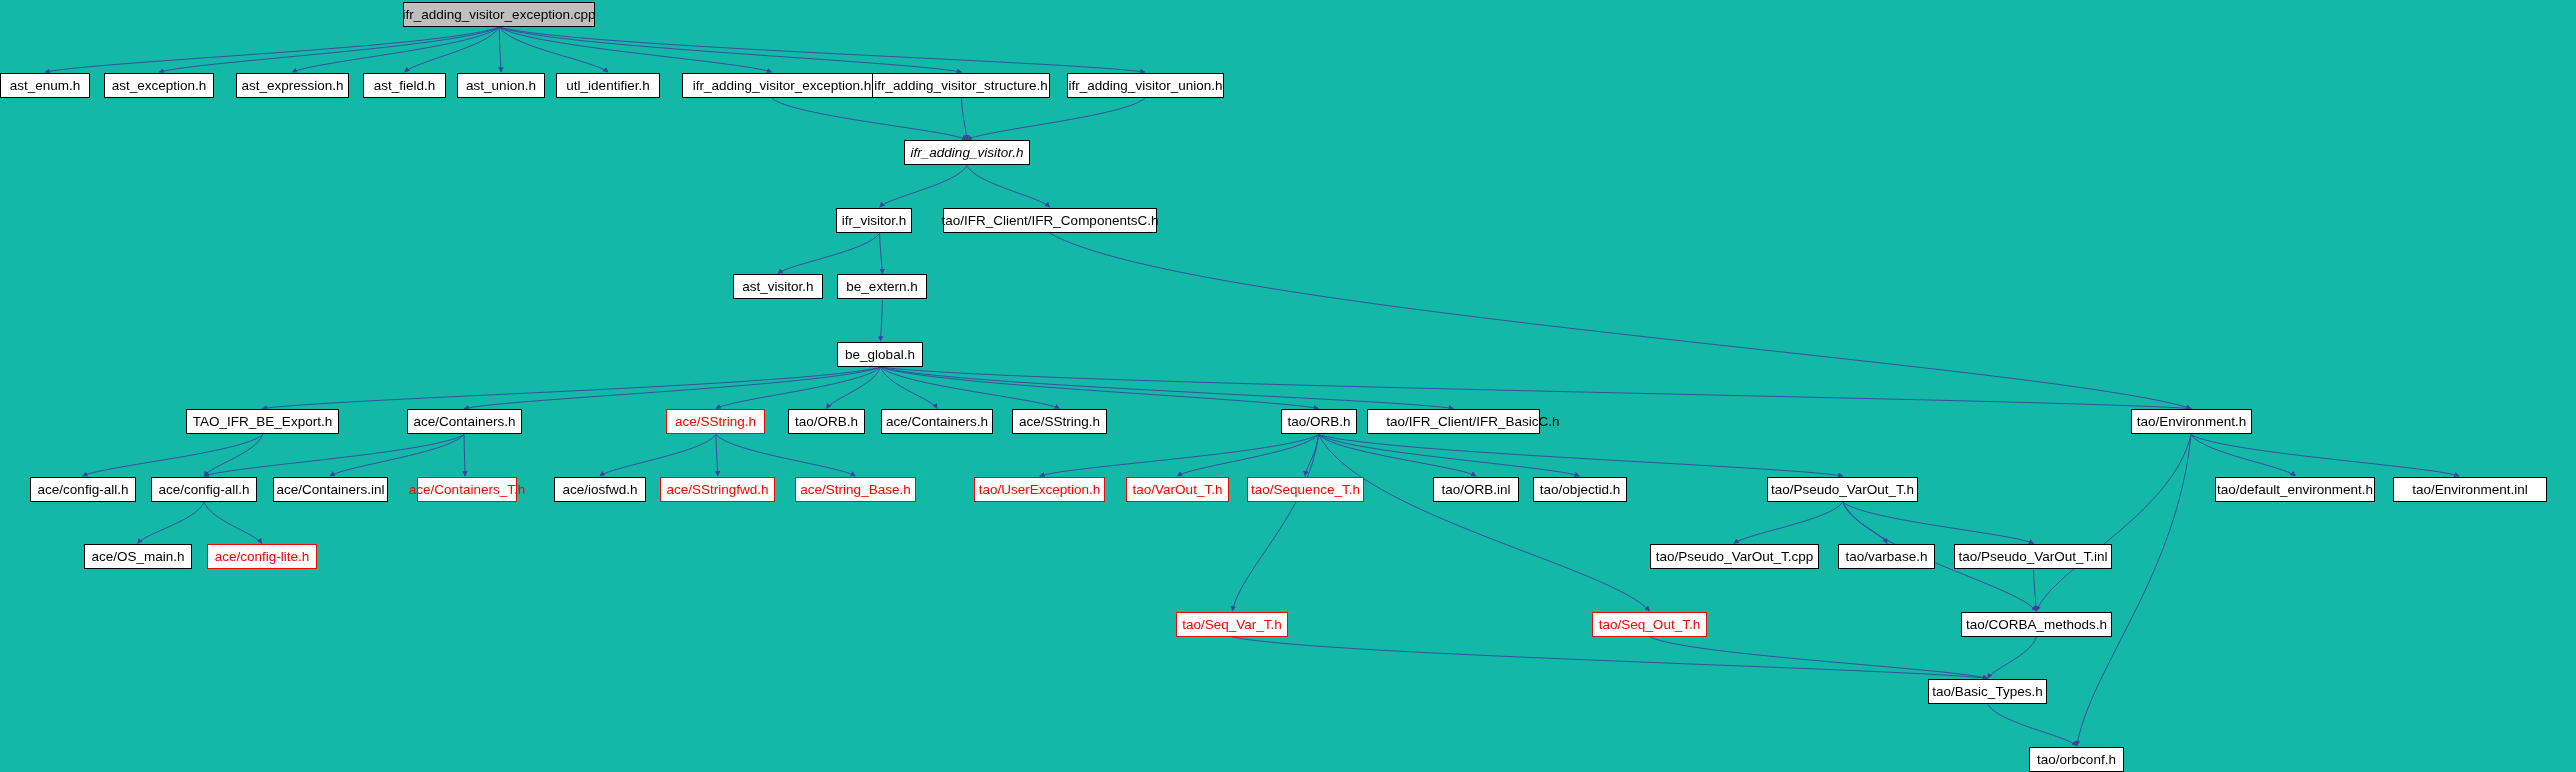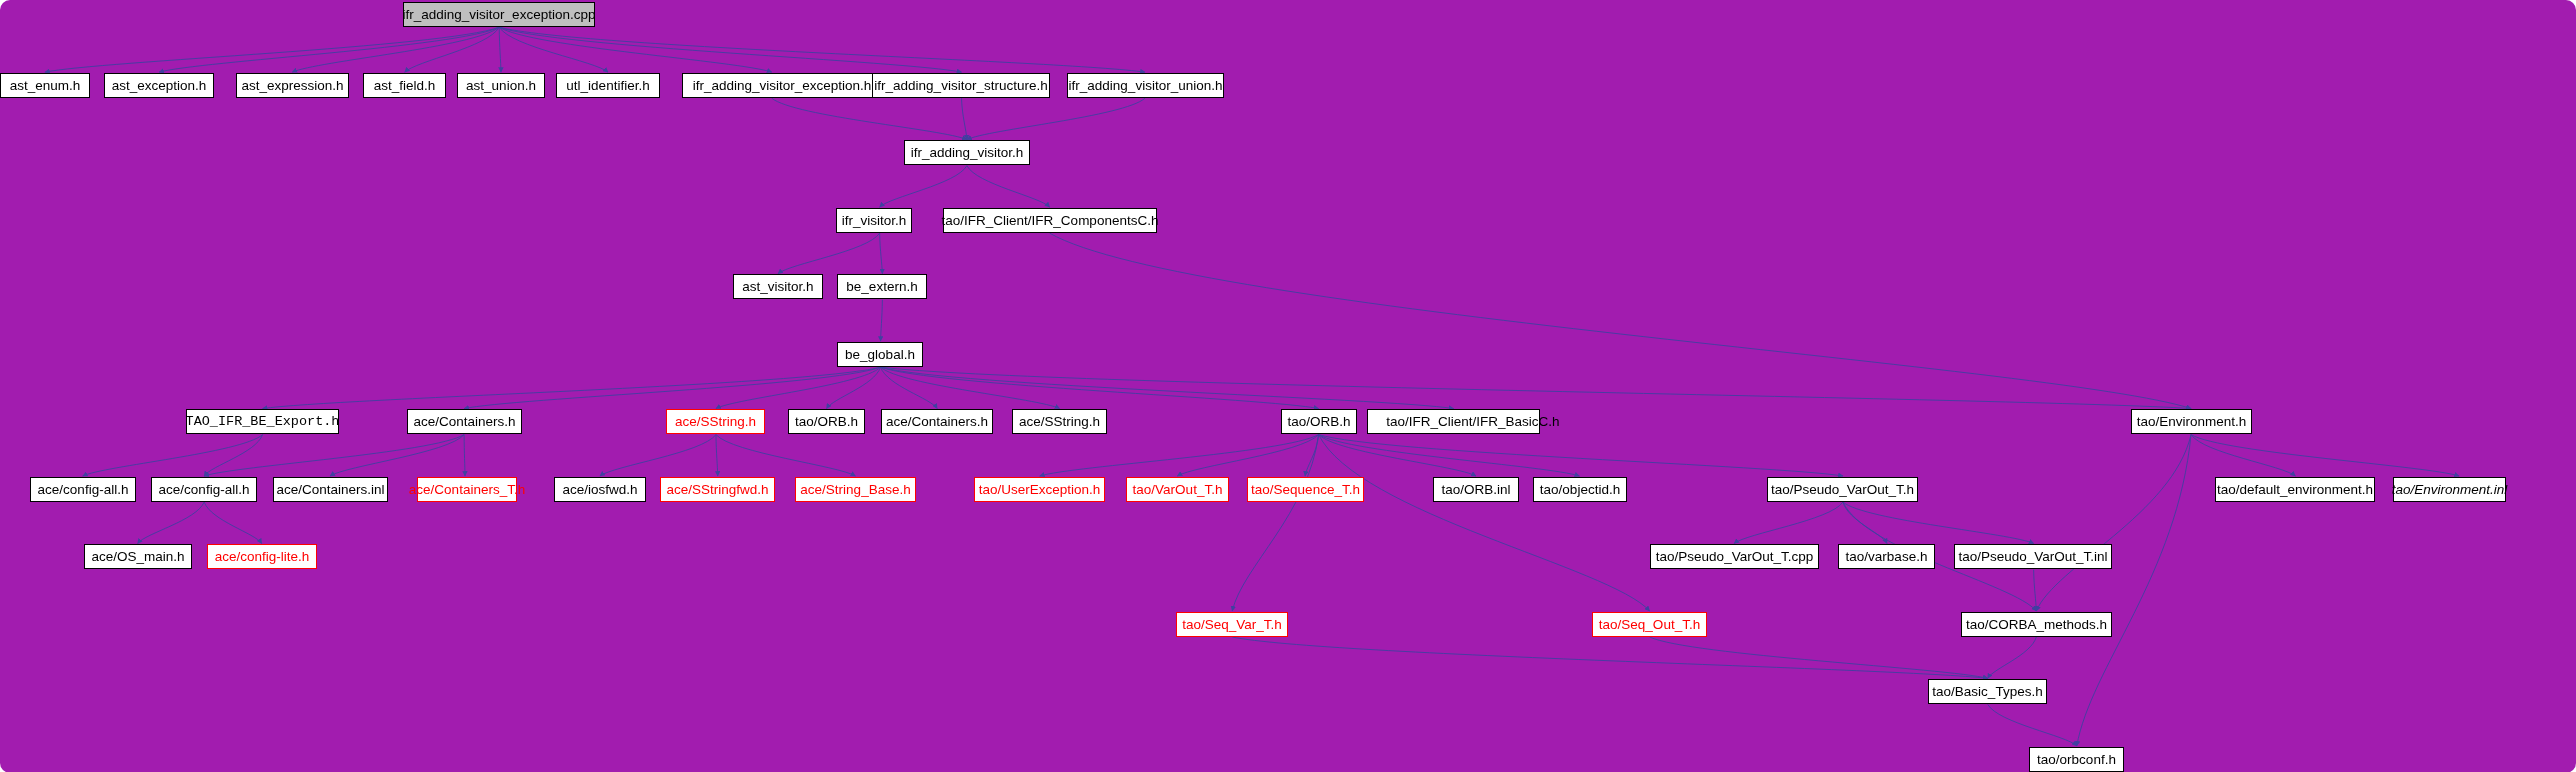--- a/index.html
+++ b/index.html
@@ -4,24 +4,23 @@
 <style>
   html, body {
     margin: 0;
     padding: 0;
     background: #ffffff;
   }
   #canvas {
     position: relative;
     width: 2576px;
     height: 773px;
-    background: #a21caf;
+    background: #14b8a6;
     font-family: "Liberation Sans", sans-serif;
     overflow: hidden;
-    border-radius: 10px;
   }
   svg.edges {
     position: absolute;
     left: 0;
     top: 0;
     width: 2576px;
     height: 773px;
     pointer-events: none;
   }
   .node {
@@ -124,27 +123,27 @@
       <div class="node root" style="left: 403px; top: 1.8px; width: 192px;">ifr_adding_visitor_exception.cpp</div>
       <div class="node" style="left: 0px; top: 73px; width: 90px;">ast_enum.h</div>
       <div class="node" style="left: 104px; top: 73px; width: 110px;">ast_exception.h</div>
       <div class="node" style="left: 236px; top: 73px; width: 113px;">ast_expression.h</div>
       <div class="node" style="left: 363px; top: 73px; width: 83px;">ast_field.h</div>
       <div class="node" style="left: 457px; top: 73px; width: 88px;">ast_union.h</div>
       <div class="node" style="left: 556px; top: 73px; width: 104px;">utl_identifier.h</div>
       <div class="node" style="left: 682px; top: 73px; width: 200px;">ifr_adding_visitor_exception.h</div>
       <div class="node" style="left: 872px; top: 73px; width: 178px;">ifr_adding_visitor_structure.h</div>
       <div class="node" style="left: 1067px; top: 73px; width: 157px;">ifr_adding_visitor_union.h</div>
-      <div class="node" style="left: 904px; top: 140px; width: 126px;">ifr_adding_visitor.h</div>
+      <div class="node" style="left: 904px; top: 140px; width: 126px; font-style: italic;">ifr_adding_visitor.h</div>
       <div class="node" style="left: 836px; top: 208px; width: 76px;">ifr_visitor.h</div>
       <div class="node" style="left: 943px; top: 208px; width: 214px;">tao/IFR_Client/IFR_ComponentsC.h</div>
       <div class="node" style="left: 733px; top: 274px; width: 90px;">ast_visitor.h</div>
       <div class="node" style="left: 837px; top: 274px; width: 90px;">be_extern.h</div>
       <div class="node" style="left: 837px; top: 342px; width: 86px;">be_global.h</div>
-      <div class="node" style="left: 186px; top: 409px; width: 153px; font-family: Liberation Mono, monospace;">TAO_IFR_BE_Export.h</div>
+      <div class="node" style="left: 186px; top: 409px; width: 153px;">TAO_IFR_BE_Export.h</div>
       <div class="node" style="left: 407px; top: 409px; width: 115px;">ace/Containers.h</div>
       <div class="node red" style="left: 666px; top: 409px; width: 99px;">ace/SString.h</div>
       <div class="node" style="left: 788px; top: 409px; width: 77px;">tao/ORB.h</div>
       <div class="node" style="left: 881px; top: 409px; width: 112px;">ace/Containers.h</div>
       <div class="node" style="left: 1012px; top: 409px; width: 95px;">ace/SString.h</div>
       <div class="node" style="left: 1281px; top: 409px; width: 76px;">tao/ORB.h</div>
       <div class="node" style="left: 1367px; top: 409px; width: 173px; padding-left: 44px;">tao/IFR_Client/IFR_BasicC.h</div>
       <div class="node" style="left: 2131px; top: 409px; width: 121px;">tao/Environment.h</div>
       <div class="node" style="left: 30px; top: 477px; width: 106px;">ace/config-all.h</div>
       <div class="node" style="left: 151px; top: 477px; width: 106px;">ace/config-all.h</div>
@@ -153,21 +152,21 @@
       <div class="node" style="left: 554px; top: 477px; width: 92px;">ace/iosfwd.h</div>
       <div class="node red" style="left: 660px; top: 477px; width: 115px;">ace/SStringfwd.h</div>
       <div class="node red" style="left: 795px; top: 477px; width: 121px;">ace/String_Base.h</div>
       <div class="node red" style="left: 974px; top: 477px; width: 131px;">tao/UserException.h</div>
       <div class="node red" style="left: 1126px; top: 477px; width: 103px;">tao/VarOut_T.h</div>
       <div class="node red" style="left: 1247px; top: 477px; width: 117px;">tao/Sequence_T.h</div>
       <div class="node" style="left: 1433px; top: 477px; width: 86px;">tao/ORB.inl</div>
       <div class="node" style="left: 1533px; top: 477px; width: 94px;">tao/objectid.h</div>
       <div class="node" style="left: 1767px; top: 477px; width: 151px;">tao/Pseudo_VarOut_T.h</div>
       <div class="node" style="left: 2215px; top: 477px; width: 160px;">tao/default_environment.h</div>
-      <div class="node" style="left: 2393px; top: 477px; width: 113px; font-style: italic;">tao/Environment.inl</div>
+      <div class="node" style="left: 2393px; top: 477px; width: 154px;">tao/Environment.inl</div>
       <div class="node" style="left: 84px; top: 544px; width: 108px;">ace/OS_main.h</div>
       <div class="node red" style="left: 207px; top: 544px; width: 110px;">ace/config-lite.h</div>
       <div class="node" style="left: 1650px; top: 544px; width: 169px;">tao/Pseudo_VarOut_T.cpp</div>
       <div class="node" style="left: 1838px; top: 544px; width: 97px;">tao/varbase.h</div>
       <div class="node" style="left: 1954px; top: 544px; width: 158px;">tao/Pseudo_VarOut_T.inl</div>
       <div class="node red" style="left: 1176px; top: 612px; width: 112px;">tao/Seq_Var_T.h</div>
       <div class="node red" style="left: 1592px; top: 612px; width: 115px;">tao/Seq_Out_T.h</div>
       <div class="node" style="left: 1961px; top: 612px; width: 151px;">tao/CORBA_methods.h</div>
       <div class="node" style="left: 1928px; top: 679px; width: 119px;">tao/Basic_Types.h</div>
       <div class="node" style="left: 2029px; top: 747px; width: 95px;">tao/orbconf.h</div>

